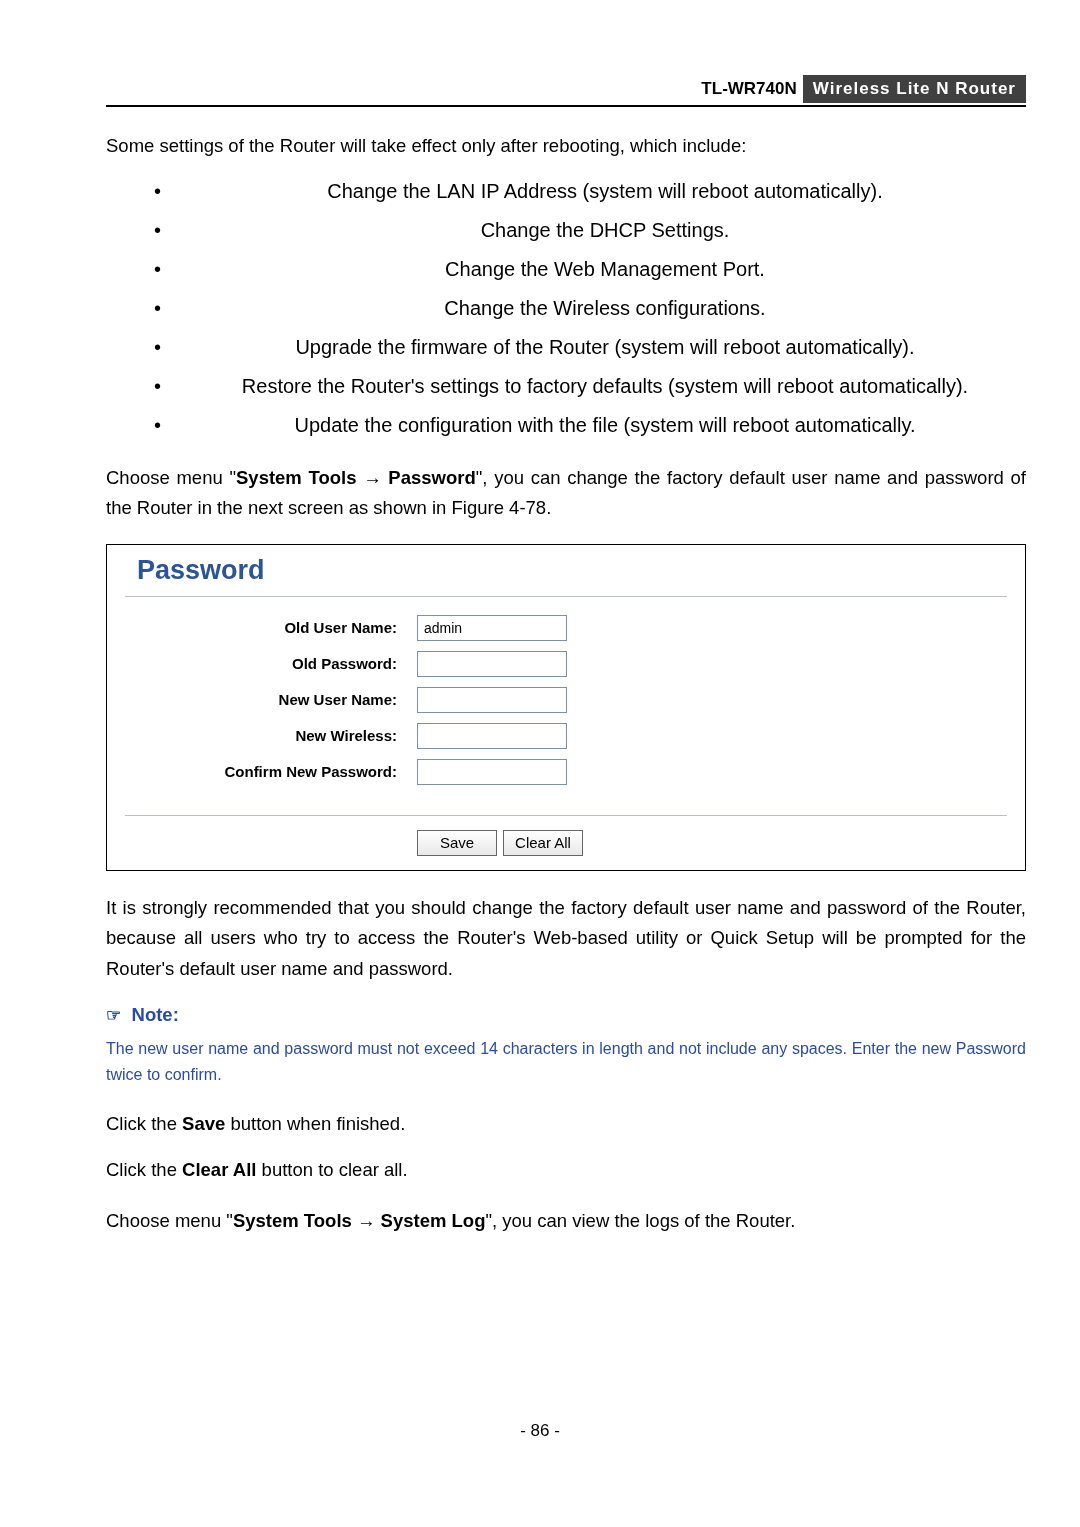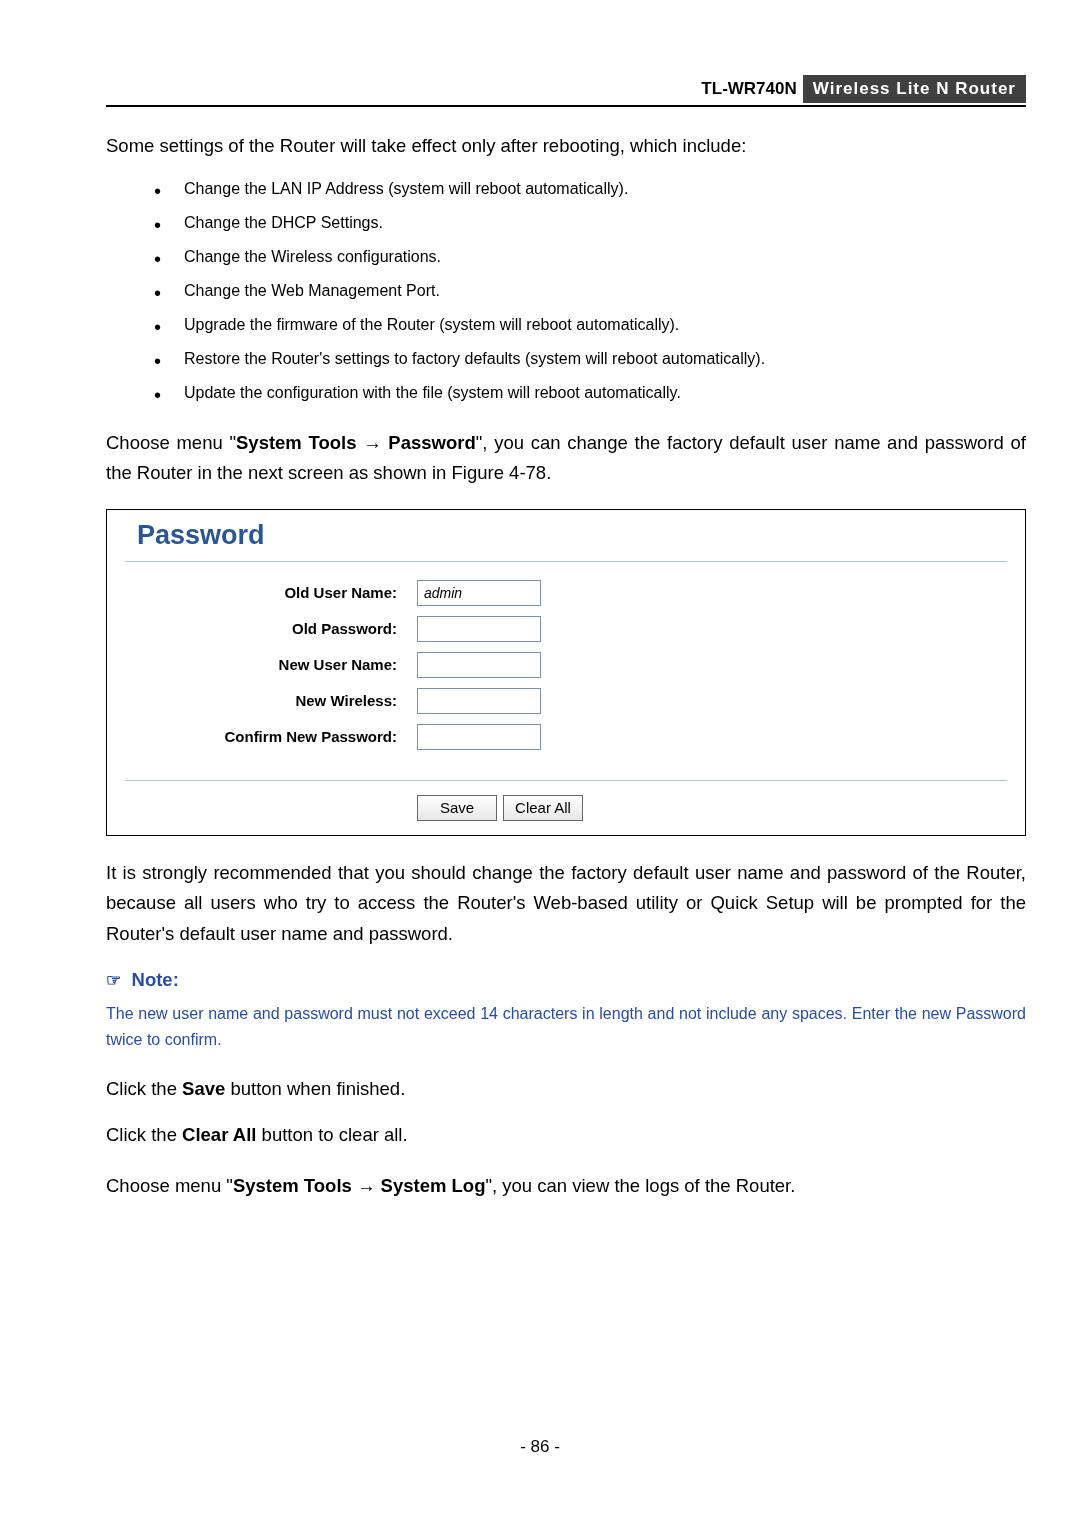--- a/index.html
+++ b/index.html
@@ -44,23 +44,24 @@
       line-height: 1.65;
     }
     .intro { margin-bottom: 18px; }
     .bullets {
       list-style: none;
       padding-left: 48px;
       margin-bottom: 26px;
     }
     .bullets li {
       position: relative;
-      font-size: 16px;
+      font-size: 20px;
       margin-bottom: 16px;
       padding-left: 30px;
+      text-align: center;
     }
     .bullets li::before {
       content: "•";
       position: absolute;
       left: 0;
       top: 0;
       font-size: 20px;
     }
     .section-head {
       font-weight: bold;
@@ -103,28 +104,27 @@
     .form-label {
       width: 310px;
       text-align: right;
       font-size: 15px;
       font-weight: bold;
       color: #000;
       padding-right: 20px;
       font-family: Arial, sans-serif;
     }
     .form-input {
-      width: 124px;
+      width: 150px;
       height: 26px;
       border: 1px solid #7c90a8;
       background: #fff;
       font-size: 14px;
       padding: 2px 6px;
       font-family: Arial;
-      font-style: italic;
     }
     .fig-sep2 {
       border: none;
       border-top: 1px solid #b8c2cc;
       margin: 16px 18px 14px 18px;
     }
     .btn-row {
       display: flex;
       padding-left: 310px;
       padding-bottom: 14px;
@@ -156,21 +156,21 @@
     }
     .note-body {
       color: #2a4da0;
       font-size: 16px;
       line-height: 1.65;
       text-align: justify;
       margin-bottom: 20px;
     }
     .footer {
       position: absolute;
-      bottom: 70px;
+      bottom: 86px;
       left: 0;
       width: 100%;
       text-align: center;
       font-size: 17px;
     }
   </style>
 </head>
 <body>
 
 <div class="page">
@@ -178,22 +178,22 @@
     <span class="hdr-left">TL-WR740N</span>
     <span class="hdr-right">Wireless  Lite  N  Router</span>
   </div>
   <hr class="hr1">
 
   <p class="body-text intro">Some settings of the Router will take effect only after rebooting, which include:</p>
 
   <ul class="bullets">
     <li>Change the LAN IP Address (system will reboot automatically).</li>
     <li>Change the DHCP Settings.</li>
+    <li>Change the Web Management Port.</li>
     <li>Change the Wireless configurations.</li>
-    <li>Change the Web Management Port.</li>
     <li>Upgrade the firmware of the Router (system will reboot automatically).</li>
     <li>Restore the Router's settings to factory defaults (system will reboot automatically).</li>
     <li>Update the configuration with the file (system will reboot automatically.</li>
   </ul>
 
 
   <p class="paragraph">
     <span>Choose menu "</span><span class="bold">System Tools</span><span class="arrow">  →  </span><span class="bold">Password</span><span>", you can change the factory default user name and password of the Router in the next screen as shown in Figure 4-78.</span>
   </p>
 

